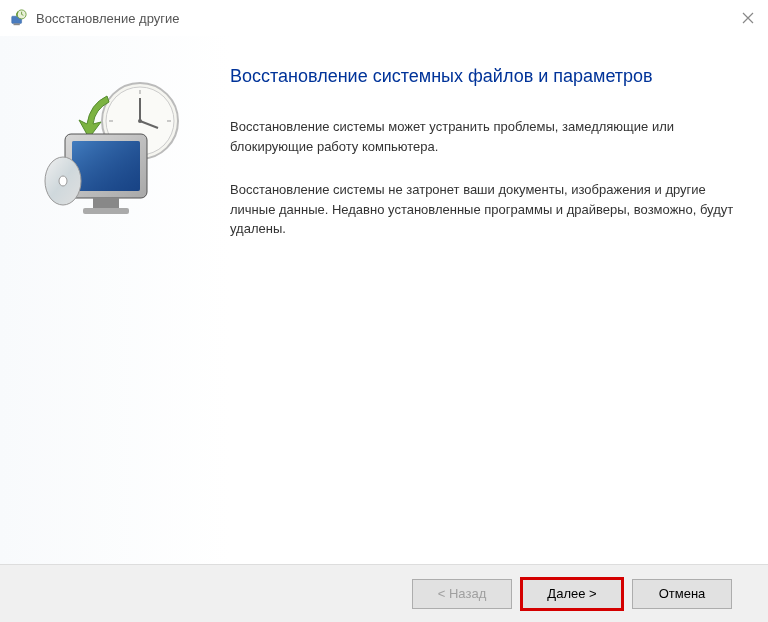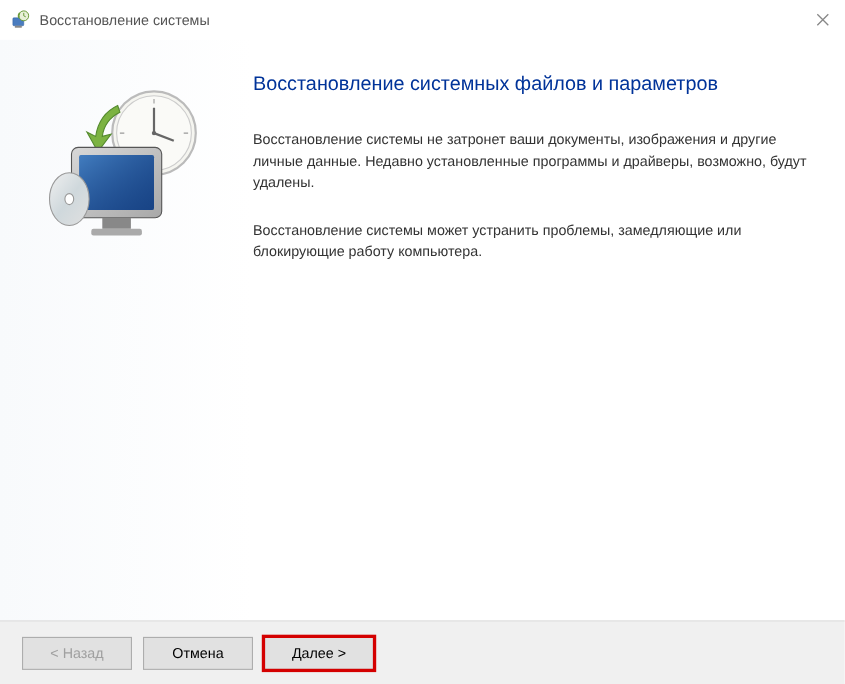--- a/index.html
+++ b/index.html
@@ -81,22 +81,22 @@
       color: #333;
       line-height: 1.5;
       margin-bottom: 24px;
     }
     .button-bar {
       height: 58px;
       background: #f0f0f0;
       border-top: 1px solid #ddd;
       display: flex;
       align-items: center;
-      justify-content: flex-start;
-      padding: 0 20px;
+      justify-content: flex-end;
+      padding: 0 36px;
       gap: 10px;
     }
     .wizard-btn {
       min-width: 100px;
       height: 30px;
       background: #e1e1e1;
       border: 1px solid #adadad;
       font-size: 13px;
       font-family: inherit;
       cursor: pointer;
@@ -117,21 +117,21 @@
 <div class="titlebar">
   <span class="titlebar-icon">
     <svg viewBox="0 0 20 20" width="18" height="18">
       <rect x="3" y="8" width="11" height="8" rx="1" fill="#4a7cbf" stroke="#2a5c9f" stroke-width="0.5"></rect>
       <rect x="5" y="16" width="7" height="2" fill="#888"></rect>
       <circle cx="14" cy="6" r="5" fill="#e8f0d8" stroke="#6a9a3a" stroke-width="1"></circle>
       <path d="M 14 3 L 14 6 L 16 7" stroke="#6a9a3a" stroke-width="1" fill="none"></path>
       <path d="M 10 3 Q 8 5 9 8" stroke="#6a9a3a" stroke-width="1.5" fill="none"></path>
     </svg>
   </span>
-  <span class="titlebar-text">Восстановление системы</span>
+  <span class="titlebar-text">Восстановление другие</span>
   <span class="close-btn">
     <svg viewBox="0 0 12 12" width="12" height="12">
       <path d="M 1 1 L 11 11 M 11 1 L 1 11" stroke="#888" stroke-width="1.2"></path>
     </svg>
   </span>
 </div>
 
 <div class="content-area">
   <div class="left-panel">
     <div class="illustration">
@@ -170,22 +170,22 @@
             <stop offset="0%" stop-color="#f0f0f0"></stop>
             <stop offset="50%" stop-color="#cfd8dc"></stop>
             <stop offset="100%" stop-color="#e0e0e0"></stop>
           </linearGradient>
         </defs>
       </svg>
     </div>
   </div>
   <div class="right-panel">
     <h1 class="heading">Восстановление системных файлов и параметров</h1>
+    <p class="paragraph">Восстановление системы может устранить проблемы, замедляющие или блокирующие работу компьютера.</p>
     <p class="paragraph">Восстановление системы не затронет ваши документы, изображения и другие личные данные. Недавно установленные программы и драйверы, возможно, будут удалены.</p>
-    <p class="paragraph">Восстановление системы может устранить проблемы, замедляющие или блокирующие работу компьютера.</p>
   </div>
 </div>
 
 <div class="button-bar">
   <button class="wizard-btn" disabled="">&lt; Назад</button>
+  <button class="wizard-btn highlighted">Далее &gt;</button>
   <button class="wizard-btn">Отмена</button>
-  <button class="wizard-btn highlighted">Далее &gt;</button>
 </div>
 
 </body></html>

